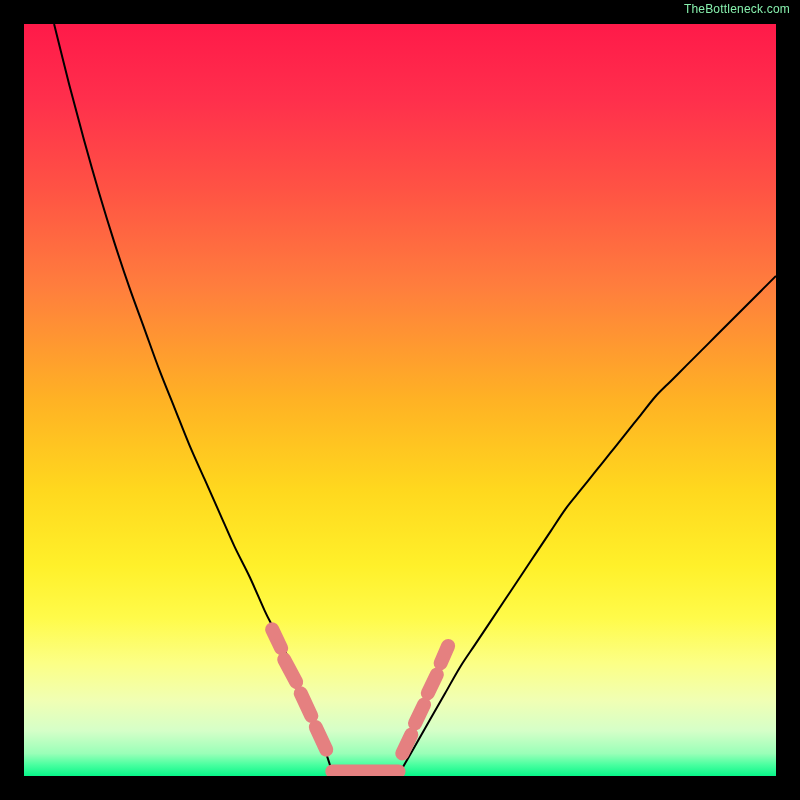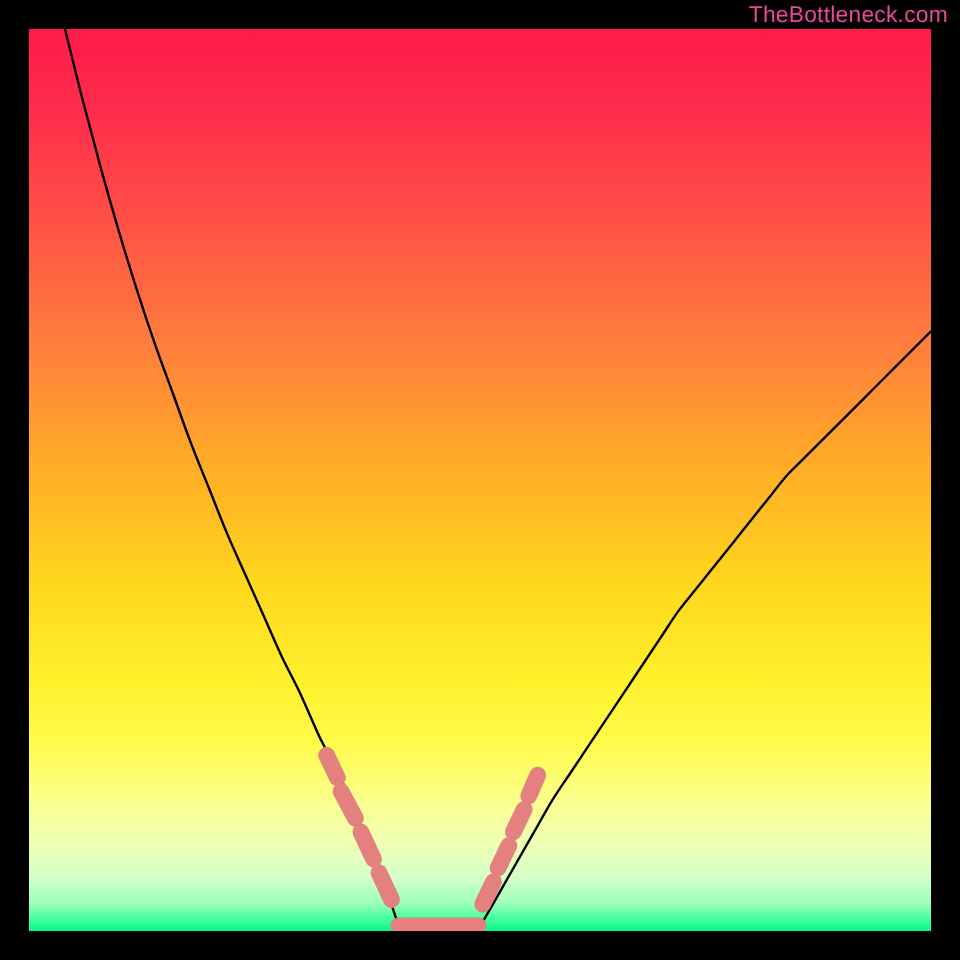--- a/index.html
+++ b/index.html
@@ -21,22 +21,22 @@
     left: 24px;
     top: 24px;
     width: 752px;
     height: 752px;
     overflow: hidden;
   }
   .watermark {
     position: absolute;
     top: 2px;
     right: 10px;
-    color: #ec4899;
-    font-size: 19px;
+    color: #86efac;
+    font-size: 12px;
     font-weight: 500;
     letter-spacing: 0.2px;
     z-index: 50;
     user-select: none;
   }
   svg {
     display: block;
   }
 </style>
 </head>

